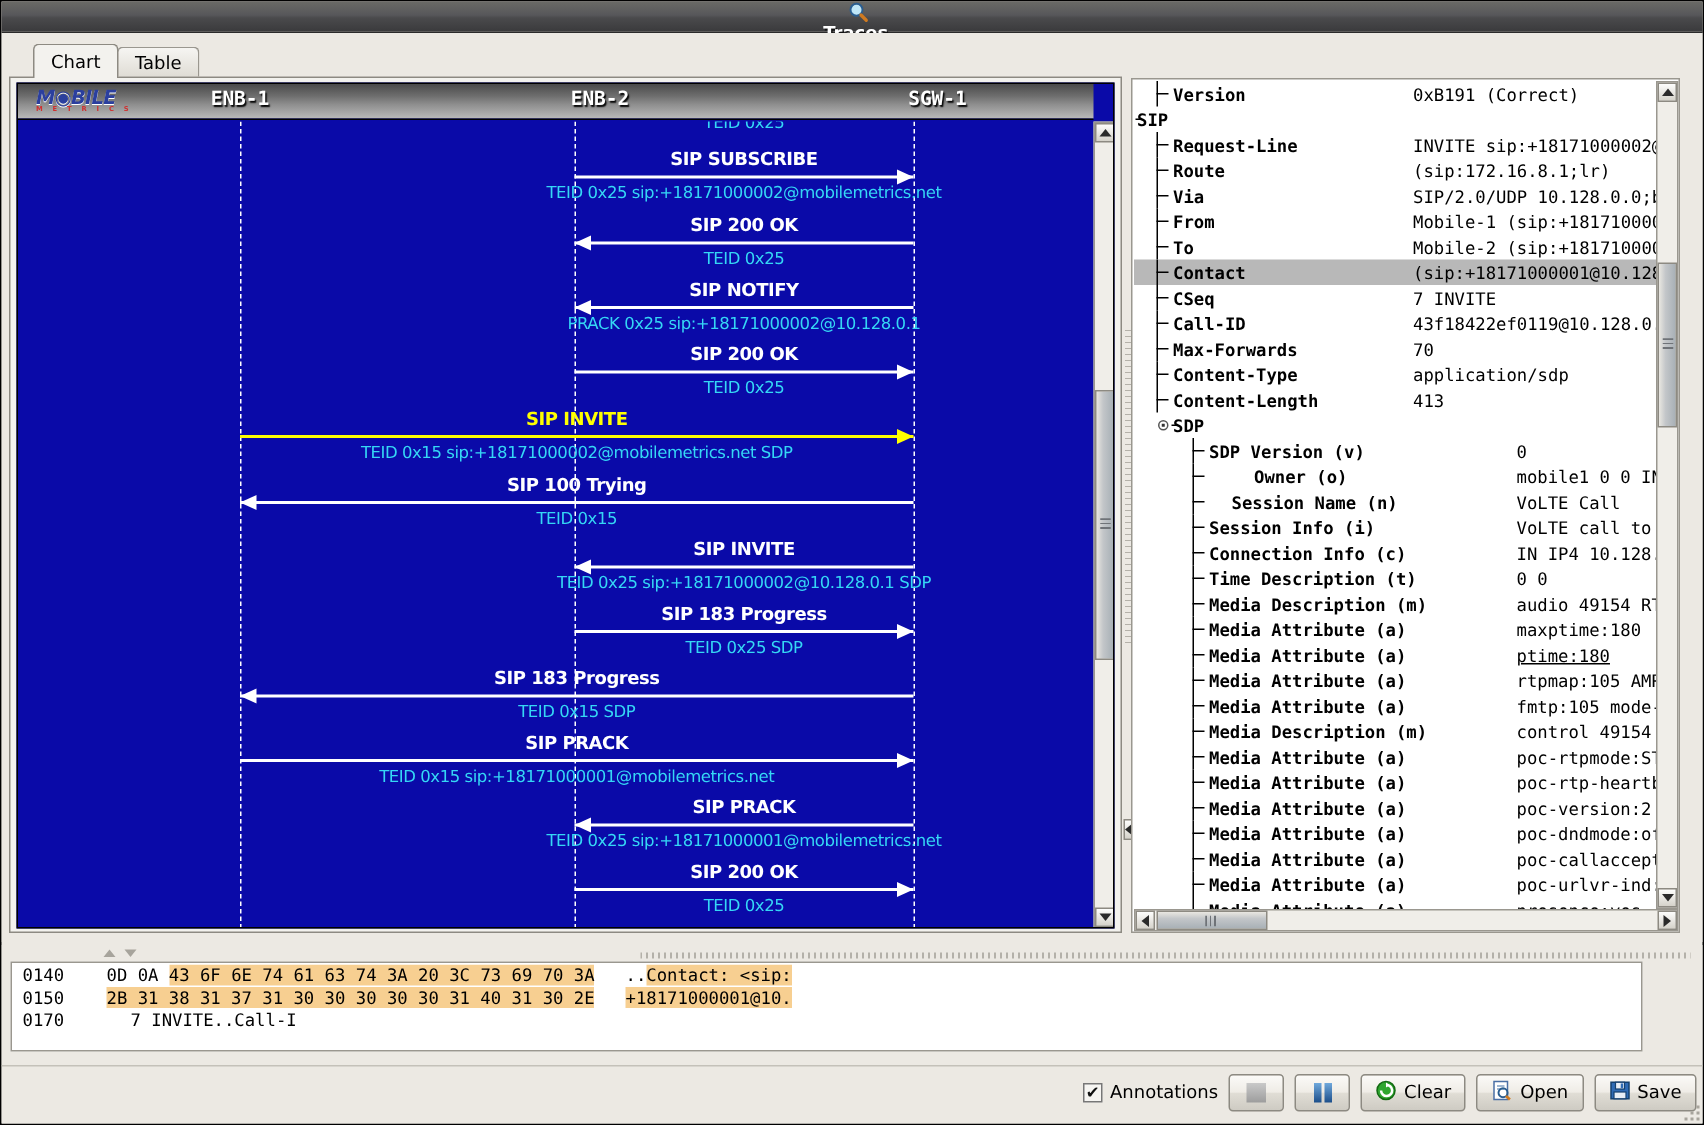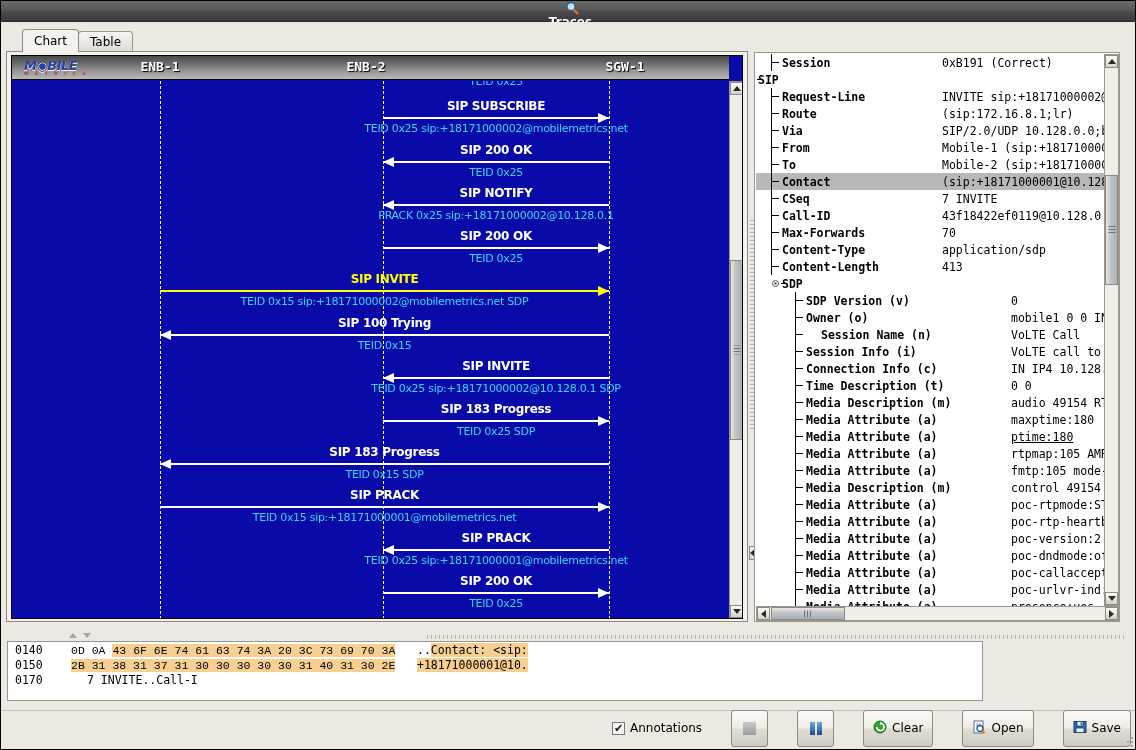--- a/index.html
+++ b/index.html
@@ -274,35 +274,35 @@
   }
   #hexsplit {
     position: absolute; left: 6px; top: 2px; width: 1124px; height: 8px;
   }
   #hexsplit .arr { position: absolute; top: 1px; width:0;height:0; }
   #hexsplit .dots {
     position: absolute; left: 420px; top: 3px; width: 700px; height: 4px;
     background: repeating-linear-gradient(to right, #b4b1a9 0 1px, transparent 1px 4px);
   }
   #hexbox {
-    position: absolute; left: 6px; top: 11px; width: 976px; height: 60px;
+    position: absolute; left: 6px; top: 11px; width: 1088px; height: 60px;
     border: 1px solid #9a978f; background: #ffffff; overflow: hidden;
   }
   #hexview {
     position: absolute; left: 1px; top: 1px; width: 1088px; height: 57px;
     overflow: hidden;
     font-family: "DejaVu Sans Mono", monospace;
     font-size: 11.5px; color: #000;
   }
   .hexline {
     height: 15px; line-height: 15px; white-space: pre;
     display: flex; align-items: center;
   }
   .hoff { padding-left: 6px; width: 62px; }
-  .hbytes { width: 330px; font-family: Liberation Mono, monospace; }
+  .hbytes { width: 330px; }
   .hascii { padding-left: 16px; }
   .hl { background: #f7cf91; }
 
   
   #statusbar {
     position: absolute; left: 0; top: 709px; width: 1136px; height: 41px;
     background: #ece9e3;
     border-top: 1px solid #c4c1b9;
   }
   #toolrow {
@@ -313,25 +313,25 @@
     display: flex; align-items: center; gap: 5px;
     font-size: 12px; color: #000;
   }
   .chkbox {
     width: 13px; height: 13px; border: 1px solid #777;
     background: #f6f5f2;
     display: flex; align-items: center; justify-content: center;
     font-size: 11px; line-height: 11px; color: #111;
   }
   .tbtn {
-    height: 37px; padding: 0 9px;
+    height: 25px; padding: 0 9px;
     background: linear-gradient(to bottom, #fbfaf8 0%, #efece6 48%, #e0ddd5 52%, #cecbc3 100%);
     border: 1px solid #8d8a82; border-radius: 3px;
     display: flex; align-items: center; justify-content: center; gap: 5px;
-    font-size: 12px; color: #000; margin-left: 22px;
+    font-size: 12px; color: #000;
   }
   .tbtn.iconly { width: 37px; padding: 0; }
   .sq-gray { width: 13px; height: 13px; background: linear-gradient(to bottom,#c9c9c9,#9d9d9d); }
   .pausebars { display:flex; gap:2px; }
   .pausebars i { display:block; width:5px;height:13px;background:linear-gradient(to bottom,#6fa8dc,#1c4e8a); }
   #resizegrip {
     position: absolute; right: 2px; bottom: 2px; width: 14px; height: 14px;
   }
   #resizegrip i {
     position: absolute; width: 2px; height: 2px; background: #a7a49c;
@@ -382,21 +382,21 @@
 
       <div id="tabbody">
         <div id="chartwrap">
 
           <div id="chartheader">
             <div class="logo">
               <div class="l1">M◉BILE</div>
               <div class="l2">M E T R I C S</div>
             </div>
             <div class="colhdr" style="left:148px">ENB-1</div>
-            <div class="colhdr" style="left:354px">ENB-2</div>
+            <div class="colhdr" style="left:388px">ENB-2</div>
             <div class="colhdr" style="left:613px">SGW-1</div>
           </div>
 
           <div id="chartcanvas">
             <div class="lifeline" style="left:148px"></div>
             <div class="lifeline" style="left:371px"></div>
             <div class="lifeline" style="left:597px"></div>
             <div id="msgcontainer">
                 <div class="teid" style="left: 484px; top: -6px;">TEID 0x25</div>
                 <div class="msglabel" style="left: 484px; top: 18px;">SIP SUBSCRIBE</div>
@@ -472,21 +472,21 @@
           <div class="tri left"></div>
         </div>
     </div>
 
     <div id="rightpane">
       <div id="treebox">
         <div id="treeviewport">
             <div class="trow">
               <span class="tstem" style="left: 15px; top: 0px; height: 17px;"></span>
               <span class="tdash" style="left: 15px; top: 8px; width: 8px;"></span>
-              <span class="tkey" style="margin-left: 26px;">Session</span>
+              <span class="tkey" style="margin-left: 26px;">Version</span>
               <span class="tval" style="left: 186px;">0xB191 (Correct)</span>
             </div>
             <div class="trow">
               <span class="thandle" style="left: -10px;"></span>
               <span class="tdash" style="left: 1px; top: 8px; width: 4px;"></span>
               <span class="tkey" style="margin-left: 2px;">SIP</span>
             </div>
             <div class="trow">
               <span class="tstem" style="left: 15px; top: 0px; height: 17px;"></span>
               <span class="tdash" style="left: 15px; top: 8px; width: 8px;"></span>
@@ -562,21 +562,21 @@
             </div>
             <div class="trow">
               <span class="tstem" style="left: 39px; top: 0px; height: 17px;"></span>
               <span class="tdash" style="left: 39px; top: 8px; width: 8px;"></span>
               <span class="tkey" style="margin-left: 50px;">SDP Version (v)</span>
               <span class="tval" style="left: 255px;">0</span>
             </div>
             <div class="trow">
               <span class="tstem" style="left: 39px; top: 0px; height: 17px;"></span>
               <span class="tdash" style="left: 39px; top: 8px; width: 8px;"></span>
-              <span class="tkey" style="margin-left: 50px;">Owner (o)</span>
+              <span class="tkey" style="margin-left: 80px;">Owner (o)</span>
               <span class="tval" style="left: 255px;">mobile1 0 0 IN</span>
             </div>
             <div class="trow">
               <span class="tstem" style="left: 39px; top: 0px; height: 17px;"></span>
               <span class="tdash" style="left: 39px; top: 8px; width: 8px;"></span>
               <span class="tkey" style="margin-left: 65px;">Session Name (n)</span>
               <span class="tval" style="left: 255px;">VoLTE Call</span>
             </div>
             <div class="trow">
               <span class="tstem" style="left: 39px; top: 0px; height: 17px;"></span>

